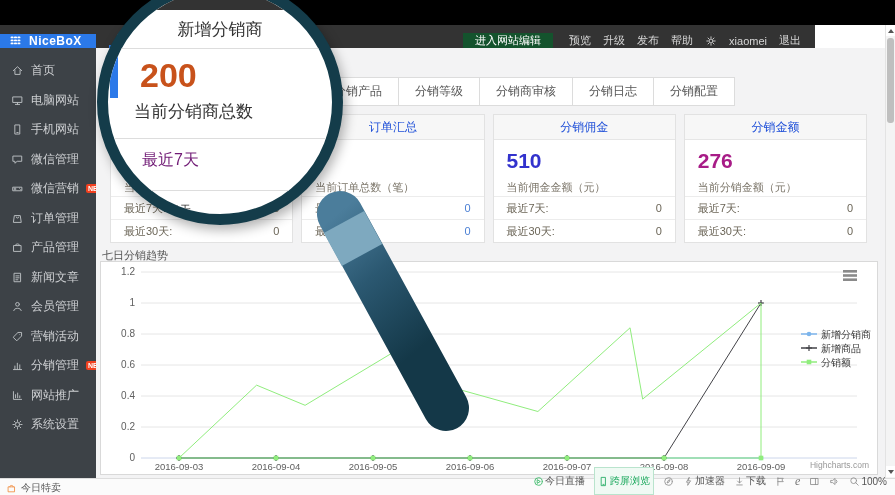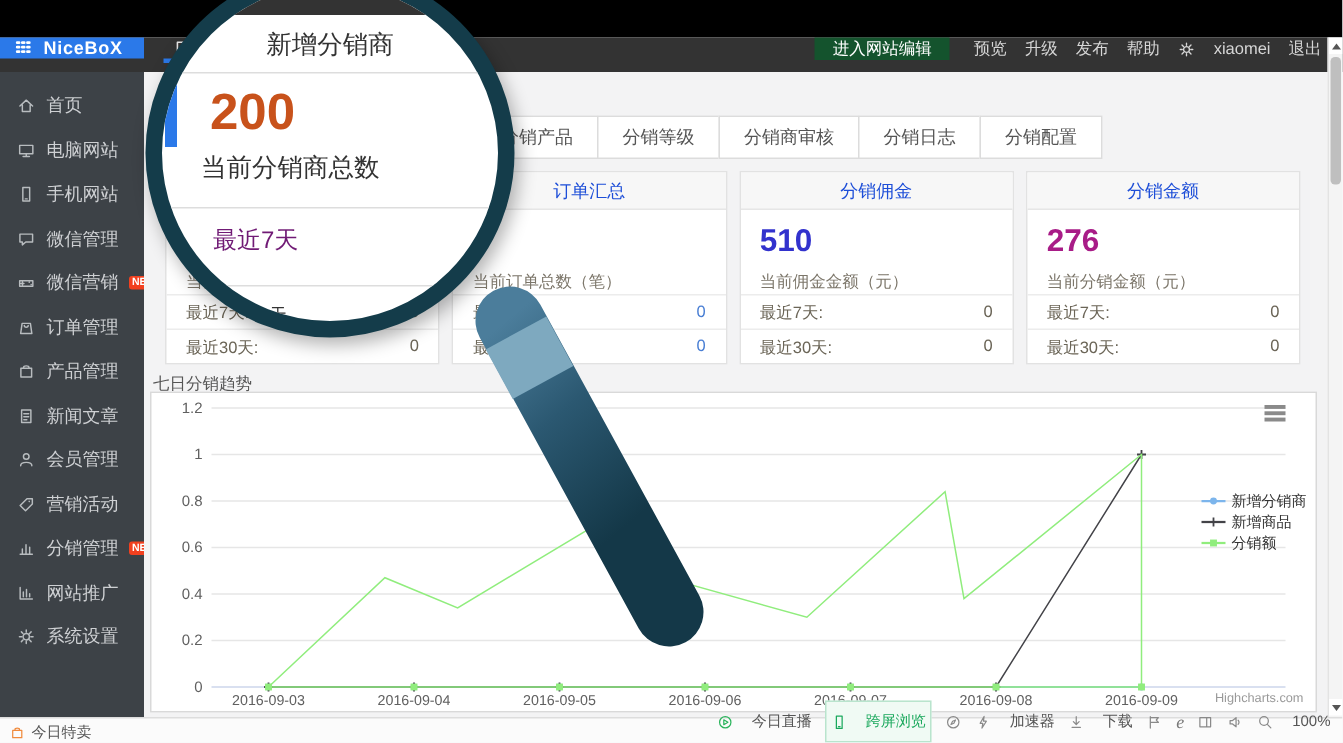--- a/index.html
+++ b/index.html
@@ -1,21 +1,21 @@
 <!DOCTYPE html>
 <html><head>
 <meta charset="utf-8">
 <style>
 *{box-sizing:border-box;margin:0;padding:0}
 html,body{width:895px;height:495px;overflow:hidden}
 body{position:relative;font-family:"Liberation Sans","DejaVu Sans",sans-serif;background:#fff}
 
 
 #titlebar{position:absolute;left:0;top:0;width:895px;height:25px;background:#000}
-#toolbar{position:absolute;left:0;top:25px;width:895px;height:23px;background:#333;display:flex;align-items:flex-start}
+#toolbar{position:absolute;left:0;top:25px;width:815px;height:23px;background:#333;display:flex;align-items:flex-end}
 #logo{width:96px;background:#2b79e9;display:flex;align-items:center;gap:7px;padding-left:9px;flex:none}
 #logo .brand{color:#fff;font-size:12px;font-weight:bold;letter-spacing:.5px}
 #device-tab{margin-left:13px;display:flex;align-items:center;padding:0 7px;border-bottom:3px solid #2b79e9}
 #tb-right{margin-left:auto;display:flex;align-items:stretch;gap:0}
 #edit-btn{background:#14532d;color:#fff;font-size:11px;border:none;padding:0 12px;display:flex;align-items:center;cursor:pointer}
 #tb-links{display:flex;align-items:center;gap:12px;padding:0 14px 0 16px;font-size:11px;color:#d6d6d6}
 #tb-links span{cursor:pointer}
 
 
 #sidebar{position:absolute;left:0;top:48px;width:96px;height:430px;background:#3d4247;padding-top:8px}
@@ -43,21 +43,21 @@
 #scrollbar{position:absolute;left:885px;top:25px;width:10px;height:453px;background:#f4f4f4;border-left:1px solid #e3e3e3}
 .sb-arrow{position:absolute;left:0;width:9px;height:11px;background:#fff;display:flex;align-items:center;justify-content:center;cursor:pointer}
 .sb-arrow .tri-up{width:0;height:0;border-left:3px solid transparent;border-right:3px solid transparent;border-bottom:4px solid #555}
 .sb-arrow .tri-down{width:0;height:0;border-left:3px solid transparent;border-right:3px solid transparent;border-top:4px solid #555}
 #sb-thumb{position:absolute;left:1px;top:13px;width:7px;height:85px;background:#bfbfbf;border-radius:3px;cursor:pointer}
 
 
 #statusbar{position:absolute;left:0;top:478px;width:895px;height:17px;background:#fbfbfb;border-top:1px solid #ddd;display:flex;align-items:flex-end;padding:0 6px;font-size:10px;color:#555}
 #sb-left{display:flex;align-items:center;gap:4px}
 #sb-right{margin-left:auto;display:flex;align-items:center;gap:9px;padding-right:2px}
-.sb-item{display:flex;align-items:center;gap:12px;cursor:pointer;white-space:nowrap}
+.sb-item{display:flex;align-items:center;gap:1px;cursor:pointer;white-space:nowrap}
 .sb-active{color:#1aa85c;border:1px solid #b9e4cd;background:#f0faf4;padding:0 3px;height:28px}
 .ie-glyph{font-family:"Liberation Serif","DejaVu Serif",serif;font-style:italic;font-size:12px;color:#777;line-height:1}
 
 
 #handle-svg{position:absolute;left:0;top:0;z-index:55;pointer-events:none}
 #glass{position:absolute;left:97px;top:-21px;width:246px;height:246px;border:11px solid #143c4a;border-radius:50%;background:#fff;overflow:hidden;z-index:60;box-shadow:3px 5px 12px rgba(0,0,0,.3)}
 .g-top{position:absolute;left:0;top:0;width:100%;height:20px;background:#333}
 .g-blue{position:absolute;left:2px;top:64px;width:8px;height:44px;background:#2b79e9}
 .g-title{position:absolute;left:0;top:28px;width:100%;text-align:center;font-size:17px;color:#333}
 .g-div{position:absolute;left:0;width:100%;border-top:1px solid #ddd}

